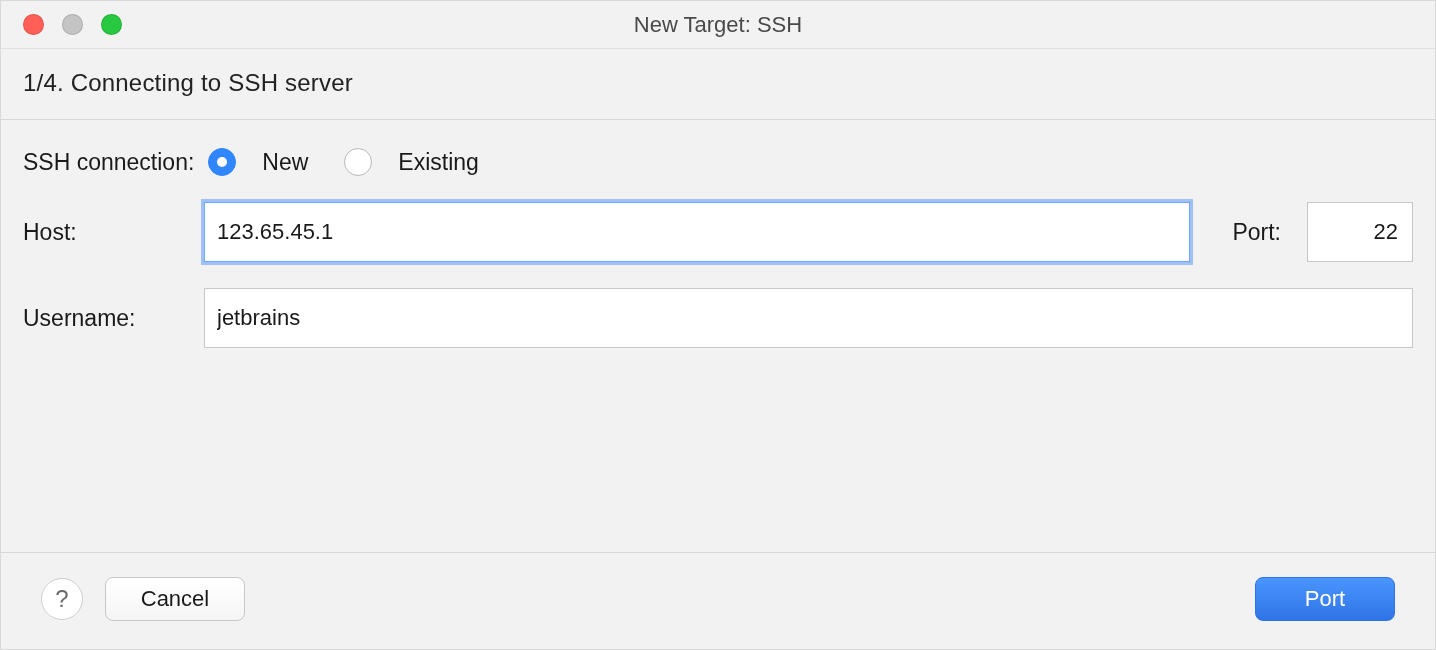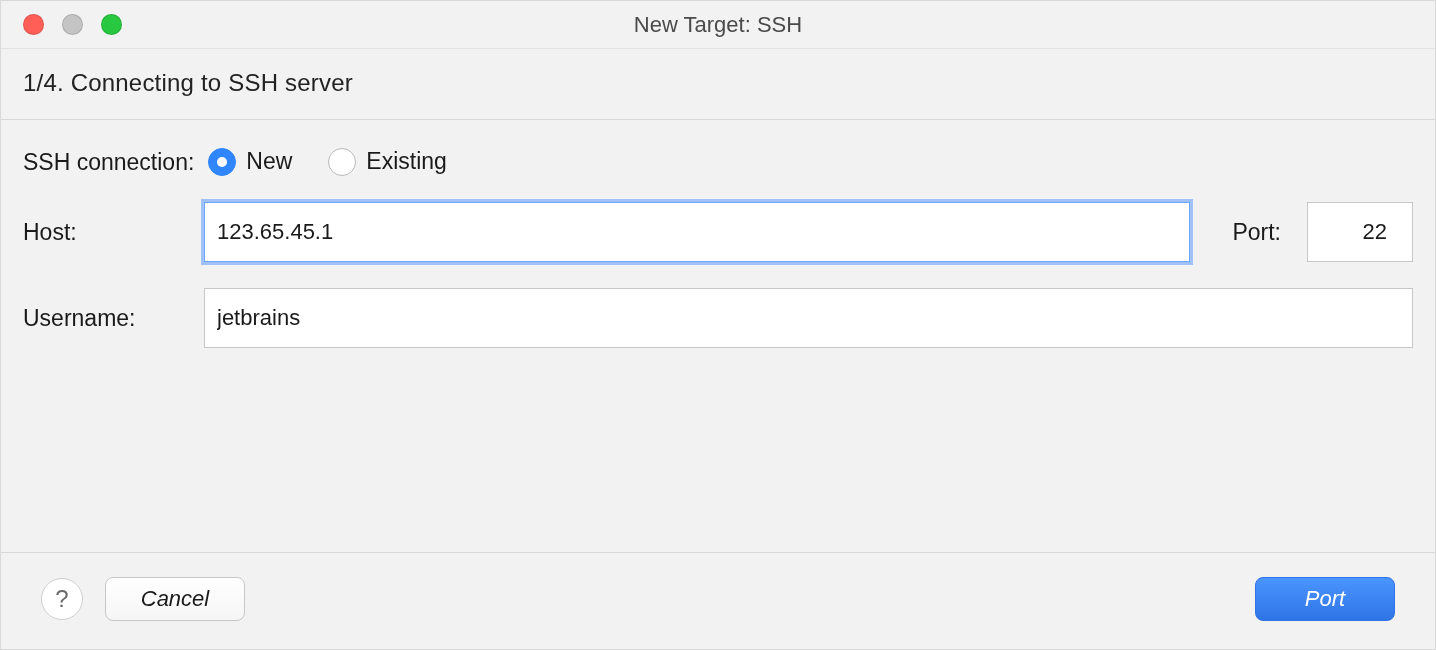--- a/index.html
+++ b/index.html
@@ -69,21 +69,22 @@
       color: #1a1a1a;
     }
     .radio-group {
       display: flex;
       align-items: center;
       gap: 36px;
       margin-left: 14px;
     }
     .radio {
       display: flex;
-      gap: 10px;
+      align-items: center;
+      gap: 26px;
       cursor: pointer;
     }
     .radio-mark {
       width: 28px; height: 28px; border-radius: 50%;
       background: #fff;
       border: 1px solid #b9b9b9;
       position: relative;
     }
     .radio.selected .radio-mark {
       background: #2f86ff;
@@ -118,21 +119,21 @@
       color: #1a1a1a;
       outline: none;
     }
     .input-text.focused {
       border: 1px solid #6fa8ff;
       box-shadow: 0 0 0 3px rgba(77,144,254,0.5);
     }
     .port-input {
       width: 106px;
       text-align: right;
-      padding-right: 25px;
+      padding-right: 14px;
     }
     .username-input {
       grid-column: 2 / span 3;
     }
     .footer {
       border-top: 1px solid #d8d8d8;
       padding: 24px 40px 28px 40px;
       display: flex;
       align-items: center;
     }
@@ -150,21 +151,20 @@
     .btn {
       height: 44px;
       min-width: 140px;
       border-radius: 8px;
       font-size: 22px;
       border: 1px solid #c7c7c7;
       background: linear-gradient(#ffffff, #f5f5f5);
       color: #1a1a1a;
       cursor: pointer;
       padding: 0 28px;
-      font-style: italic;
     }
     .btn.primary {
       background: linear-gradient(#4a95ff, #2f74e6);
       border-color: #2f74e6;
       color: #fff;
       margin-left: auto;
     }
   </style>
 </head>
 <body>

